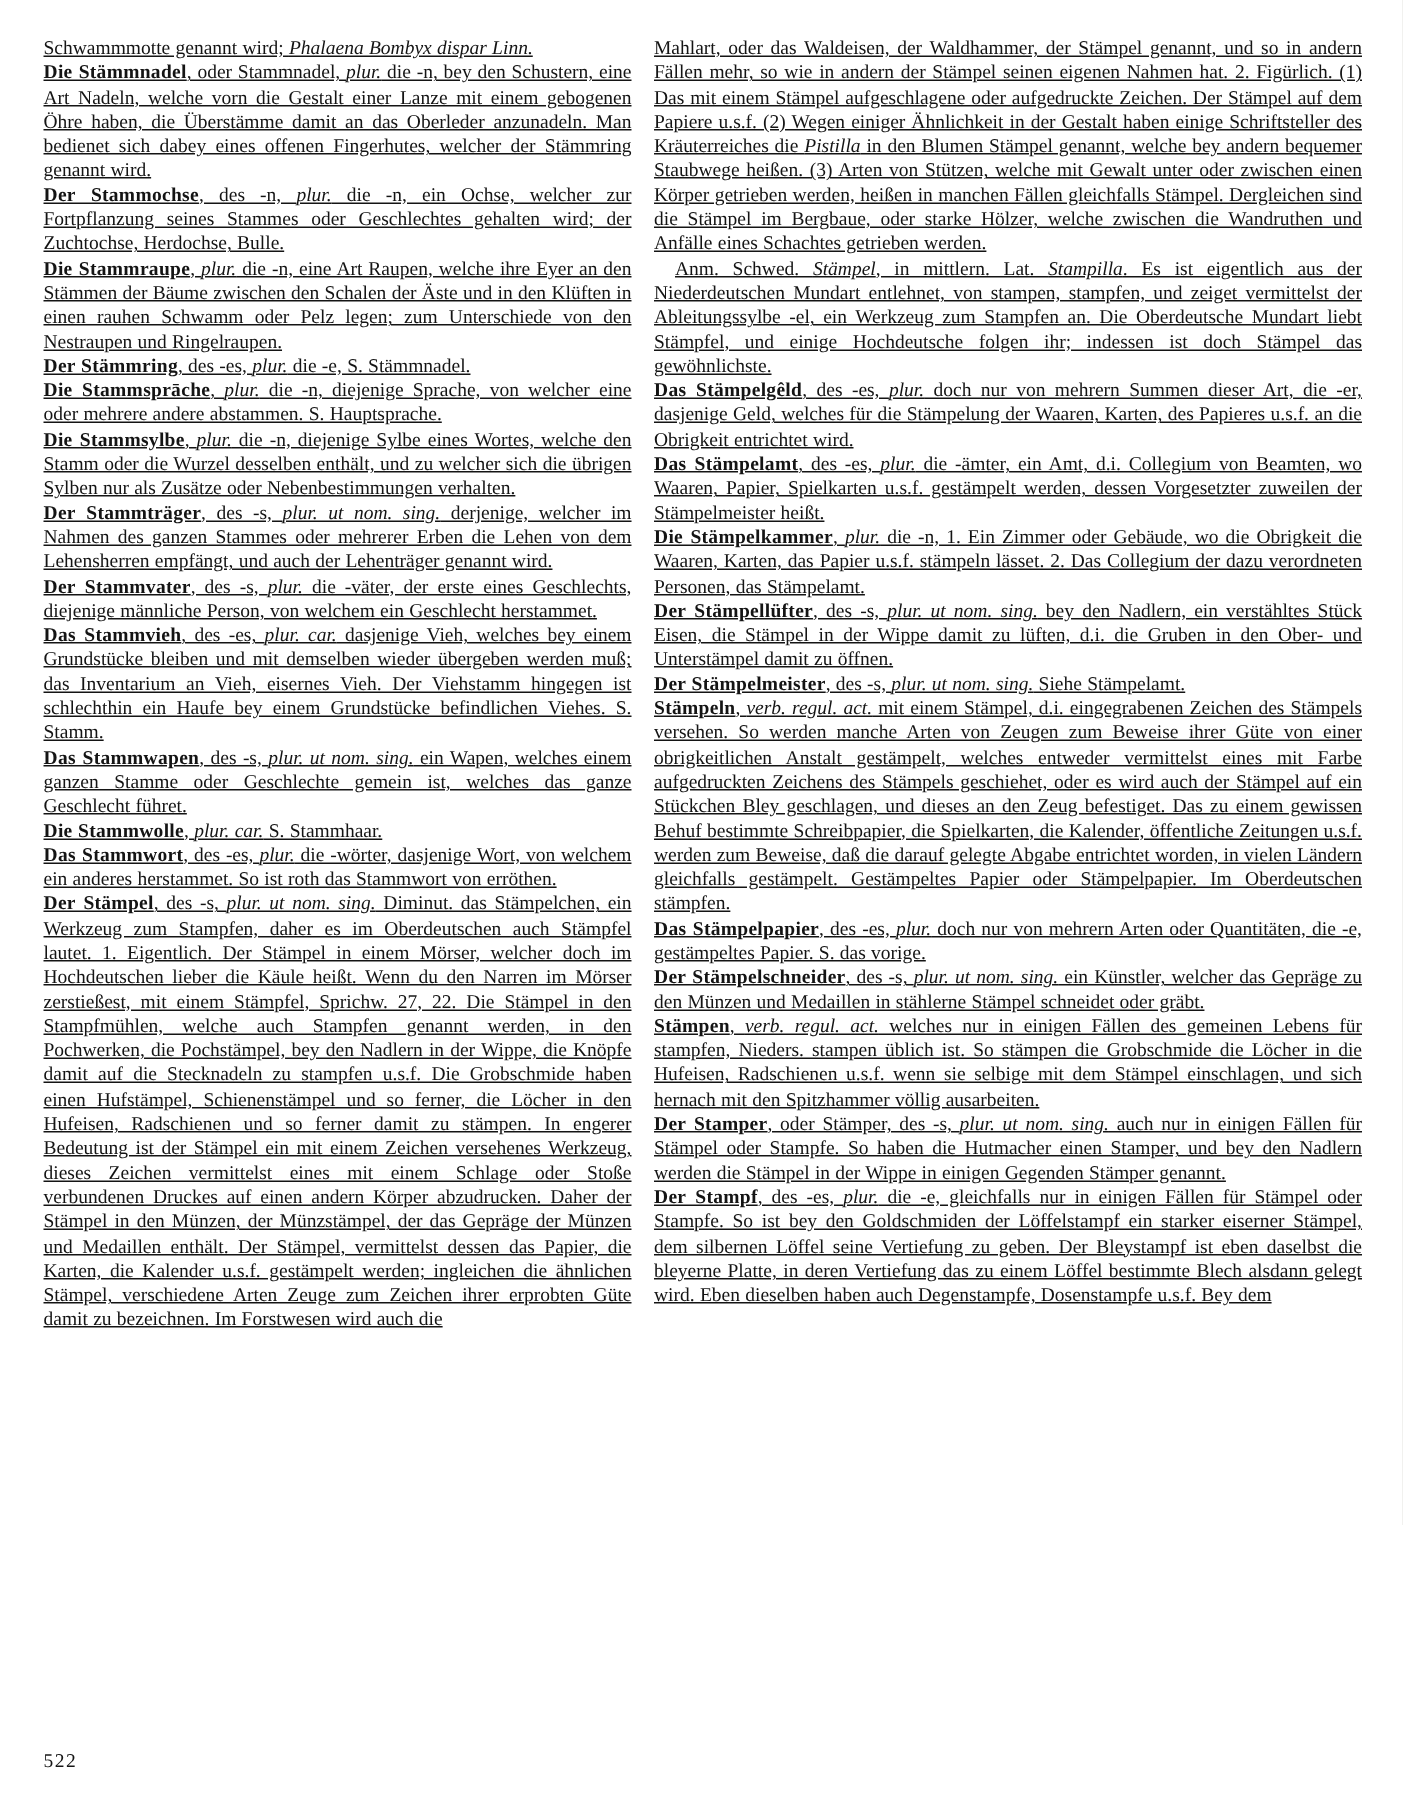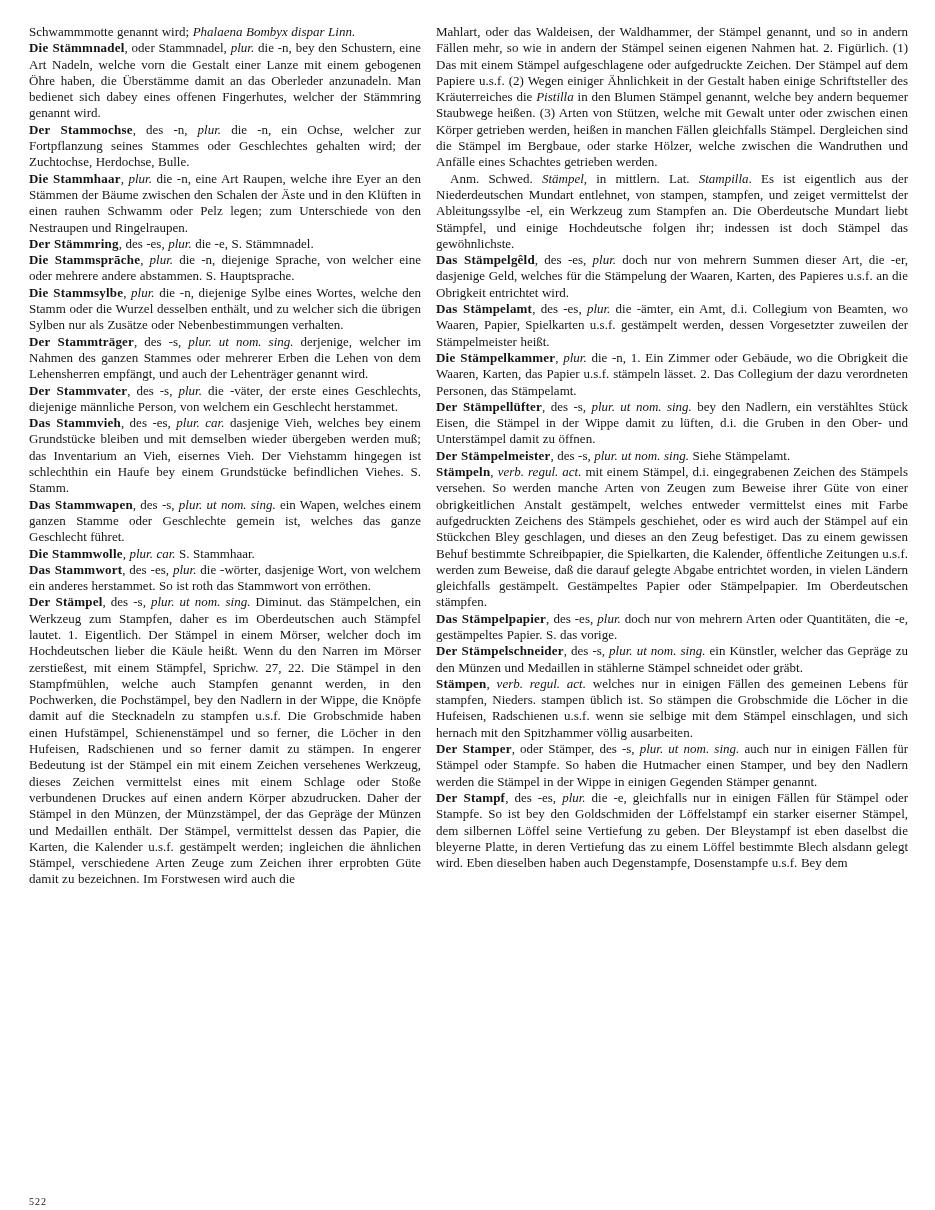--- a/index.html
+++ b/index.html
@@ -27,42 +27,43 @@
     column-gap: 15px;
     align-items: start;
   }
   .col { min-width: 0; }
   .entry {
     margin: 0;
     text-align: justify;
     hyphens: auto;
     -webkit-hyphens: auto;
     word-spacing: 0.02em;
+    text-decoration: underline;
   }
   .entry.indent { text-indent: 14px; }
   .hw { font-weight: bold; letter-spacing: 0.2px; }
   .it { font-style: italic; }
   .page-number {
     position: absolute;
     left: 29px;
-    top: 1194px;
-    font-size: 10px;
+    top: 1166px;
+    font-size: 13px;
     letter-spacing: 1px;
   }
 </style>
 </head>
 <body>
 
 <div class="page">
   <div class="columns">
     <div class="col">
         <p class="entry"><span>Schwammmotte genannt wird; </span><span class="it">Phalaena Bombyx dispar Linn.</span></p>
         <p class="entry"><span class="hw">Die Stämmnadel</span><span>, oder Stammnadel, </span><span class="it">plur.</span><span> die -n, bey den Schustern, eine Art Nadeln, welche vorn die Gestalt einer Lanze mit einem gebogenen Öhre haben, die Überstämme damit an das Oberleder anzunadeln. Man bedienet sich dabey eines offenen Fingerhutes, welcher der Stämmring genannt wird.</span></p>
         <p class="entry"><span class="hw">Der Stammochse</span><span>, des -n, </span><span class="it">plur.</span><span> die -n, ein Ochse, welcher zur Fortpflanzung seines Stammes oder Geschlechtes gehalten wird; der Zuchtochse, Herdochse, Bulle.</span></p>
-        <p class="entry"><span class="hw">Die Stammhaar</span><span>, </span><span class="it">plur.</span><span> die -n, eine Art Raupen, welche ihre Eyer an den Stämmen der Bäume zwischen den Schalen der Äste und in den Klüften in einen rauhen Schwamm oder Pelz legen; zum Unterschiede von den Nestraupen und Ringelraupen.</span></p>
+        <p class="entry"><span class="hw">Die Stammraupe</span><span>, </span><span class="it">plur.</span><span> die -n, eine Art Raupen, welche ihre Eyer an den Stämmen der Bäume zwischen den Schalen der Äste und in den Klüften in einen rauhen Schwamm oder Pelz legen; zum Unterschiede von den Nestraupen und Ringelraupen.</span></p>
         <p class="entry"><span class="hw">Der Stämmring</span><span>, des -es, </span><span class="it">plur.</span><span> die -e, S. Stämmnadel.</span></p>
         <p class="entry"><span class="hw">Die Stammsprāche</span><span>, </span><span class="it">plur.</span><span> die -n, diejenige Sprache, von welcher eine oder mehrere andere abstammen. S. Hauptsprache.</span></p>
         <p class="entry"><span class="hw">Die Stammsylbe</span><span>, </span><span class="it">plur.</span><span> die -n, diejenige Sylbe eines Wortes, welche den Stamm oder die Wurzel desselben enthält, und zu welcher sich die übrigen Sylben nur als Zusätze oder Nebenbestimmungen verhalten.</span></p>
         <p class="entry"><span class="hw">Der Stammträger</span><span>, des -s, </span><span class="it">plur. ut nom. sing.</span><span> derjenige, welcher im Nahmen des ganzen Stammes oder mehrerer Erben die Lehen von dem Lehensherren empfängt, und auch der Lehenträger genannt wird.</span></p>
         <p class="entry"><span class="hw">Der Stammvater</span><span>, des -s, </span><span class="it">plur.</span><span> die -väter, der erste eines Geschlechts, diejenige männliche Person, von welchem ein Geschlecht herstammet.</span></p>
         <p class="entry"><span class="hw">Das Stammvieh</span><span>, des -es, </span><span class="it">plur. car.</span><span> dasjenige Vieh, welches bey einem Grundstücke bleiben und mit demselben wieder übergeben werden muß; das Inventarium an Vieh, eisernes Vieh. Der Viehstamm hingegen ist schlechthin ein Haufe bey einem Grundstücke befindlichen Viehes. S. Stamm.</span></p>
         <p class="entry"><span class="hw">Das Stammwapen</span><span>, des -s, </span><span class="it">plur. ut nom. sing.</span><span> ein Wapen, welches einem ganzen Stamme oder Geschlechte gemein ist, welches das ganze Geschlecht führet.</span></p>
         <p class="entry"><span class="hw">Die Stammwolle</span><span>, </span><span class="it">plur. car.</span><span> S. Stammhaar.</span></p>
         <p class="entry"><span class="hw">Das Stammwort</span><span>, des -es, </span><span class="it">plur.</span><span> die -wörter, dasjenige Wort, von welchem ein anderes herstammet. So ist roth das Stammwort von erröthen.</span></p>
         <p class="entry"><span class="hw">Der Stämpel</span><span>, des -s, </span><span class="it">plur. ut nom. sing.</span><span> Diminut. das Stämpelchen, ein Werkzeug zum Stampfen, daher es im Oberdeutschen auch Stämpfel lautet. 1. Eigentlich. Der Stämpel in einem Mörser, welcher doch im Hochdeutschen lieber die Käule heißt. Wenn du den Narren im Mörser zerstießest, mit einem Stämpfel, Sprichw. 27, 22. Die Stämpel in den Stampfmühlen, welche auch Stampfen genannt werden, in den Pochwerken, die Pochstämpel, bey den Nadlern in der Wippe, die Knöpfe damit auf die Stecknadeln zu stampfen u.s.f. Die Grobschmide haben einen Hufstämpel, Schienenstämpel und so ferner, die Löcher in den Hufeisen, Radschienen und so ferner damit zu stämpen. In engerer Bedeutung ist der Stämpel ein mit einem Zeichen versehenes Werkzeug, dieses Zeichen vermittelst eines mit einem Schlage oder Stoße verbundenen Druckes auf einen andern Körper abzudrucken. Daher der Stämpel in den Münzen, der Münzstämpel, der das Gepräge der Münzen und Medaillen enthält. Der Stämpel, vermittelst dessen das Papier, die Karten, die Kalender u.s.f. gestämpelt werden; ingleichen die ähnlichen Stämpel, verschiedene Arten Zeuge zum Zeichen ihrer erprobten Güte damit zu bezeichnen. Im Forstwesen wird auch die</span></p>

